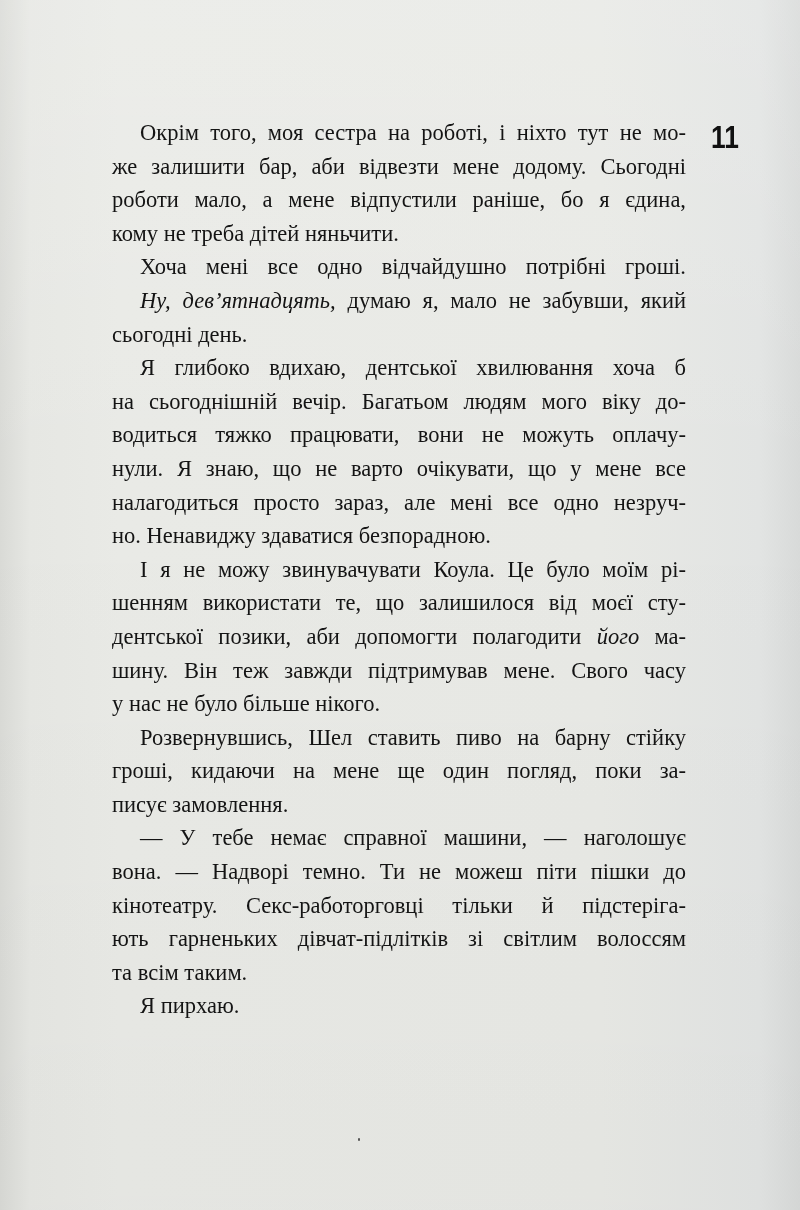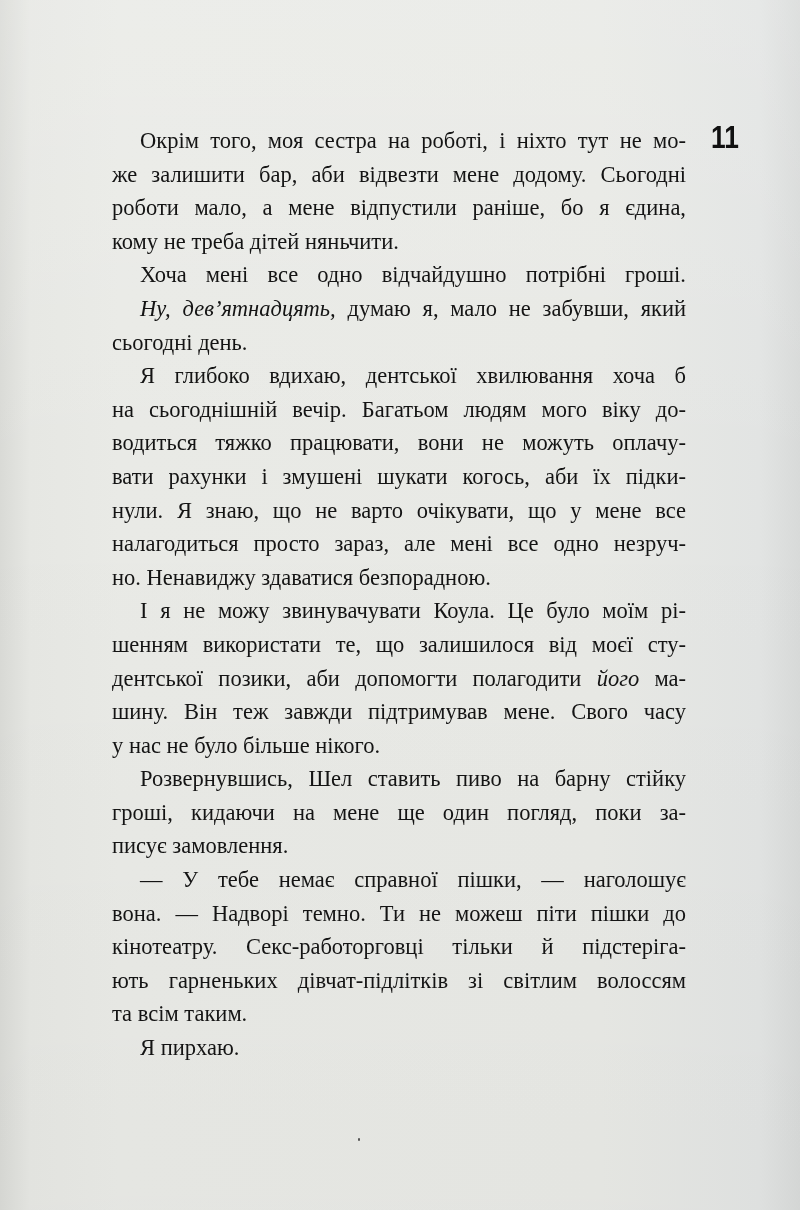--- a/index.html
+++ b/index.html
@@ -15,21 +15,21 @@
       background: linear-gradient(180deg, rgba(255,255,255,0.15) 0%, rgba(0,0,0,0) 40%, rgba(0,0,0,0.02) 100%);
       pointer-events: none;
     }
     .page-number {
       position: absolute; left: 711px; top: 120px;
       font-family: "Liberation Sans", "DejaVu Sans", sans-serif;
       font-weight: bold; font-size: 31px; line-height: 36px;
       color: #111; transform: scaleX(0.85); transform-origin: left top;
     }
     .text-block {
-      position: absolute; left: 112px; top: 124px; width: 574px;
+      position: absolute; left: 112px; top: 116px; width: 574px;
       font-size: 22.5px; line-height: 33.6px;
       text-align: justify;
       hyphens: manual;
     }
     .para { margin: 0; text-indent: 28px; }
     .para .line { display: block; text-align: justify; text-align-last: justify; }
     .para .line.last { text-align-last: left; }
     em { }
     .speck { position: absolute; left: 358px; top: 1138px; width: 2px; height: 3px; background: #555; border-radius: 1px; }
   </style>
@@ -56,42 +56,41 @@
 
   <p class="para">
     <span class="line"><em>Ну, дев’ятнадцять,</em><span> думаю я, мало не забувши, який</span></span>
     <span class="line last" style="margin-left:-28px">сьогодні день.</span>
   </p>
 
   <p class="para">
     <span class="line">Я глибоко вдихаю, дентської хвилювання хоча б</span>
     <span class="line" style="margin-left:-28px">на сьогоднішній вечір. Багатьом людям мого віку до-</span>
     <span class="line" style="margin-left:-28px">водиться тяжко працювати, вони не можуть оплачу-</span>
-    <span class="line" style="margin-left:-28px">вати рахунки і змушені шукати когось, аби їх підки-</span>
     <span class="line" style="margin-left:-28px">нули. Я знаю, що не варто очікувати, що у мене все</span>
     <span class="line" style="margin-left:-28px">налагодиться просто зараз, але мені все одно незруч-</span>
     <span class="line last" style="margin-left:-28px">но. Ненавиджу здаватися безпорадною.</span>
   </p>
 
   <p class="para">
     <span class="line">І я не можу звинувачувати Коула. Це було моїм рі-</span>
     <span class="line" style="margin-left:-28px">шенням використати те, що залишилося від моєї сту-</span>
     <span class="line" style="margin-left:-28px"><span>дентської позики, аби допомогти полагодити </span><em>його</em><span> ма-</span></span>
     <span class="line" style="margin-left:-28px">шину. Він теж завжди підтримував мене. Свого часу</span>
     <span class="line last" style="margin-left:-28px">у нас не було більше нікого.</span>
   </p>
 
   <p class="para">
     <span class="line">Розвернувшись, Шел ставить пиво на барну стійку</span>
     <span class="line" style="margin-left:-28px">гроші, кидаючи на мене ще один погляд, поки за-</span>
     <span class="line last" style="margin-left:-28px">писує замовлення.</span>
   </p>
 
   <p class="para">
-    <span class="line">— У тебе немає справної пішки, — наголошує</span>
+    <span class="line">— У тебе немає справної машини, — наголошує</span>
     <span class="line" style="margin-left:-28px">вона. — Надворі темно. Ти не можеш піти пішки до</span>
     <span class="line" style="margin-left:-28px">кінотеатру. Секс-работорговці тільки й підстеріга-</span>
     <span class="line" style="margin-left:-28px">ють гарненьких дівчат-підлітків зі світлим волоссям</span>
     <span class="line last" style="margin-left:-28px">та всім таким.</span>
   </p>
 
   <p class="para">
     <span class="line last">Я пирхаю.</span>
   </p>
 

